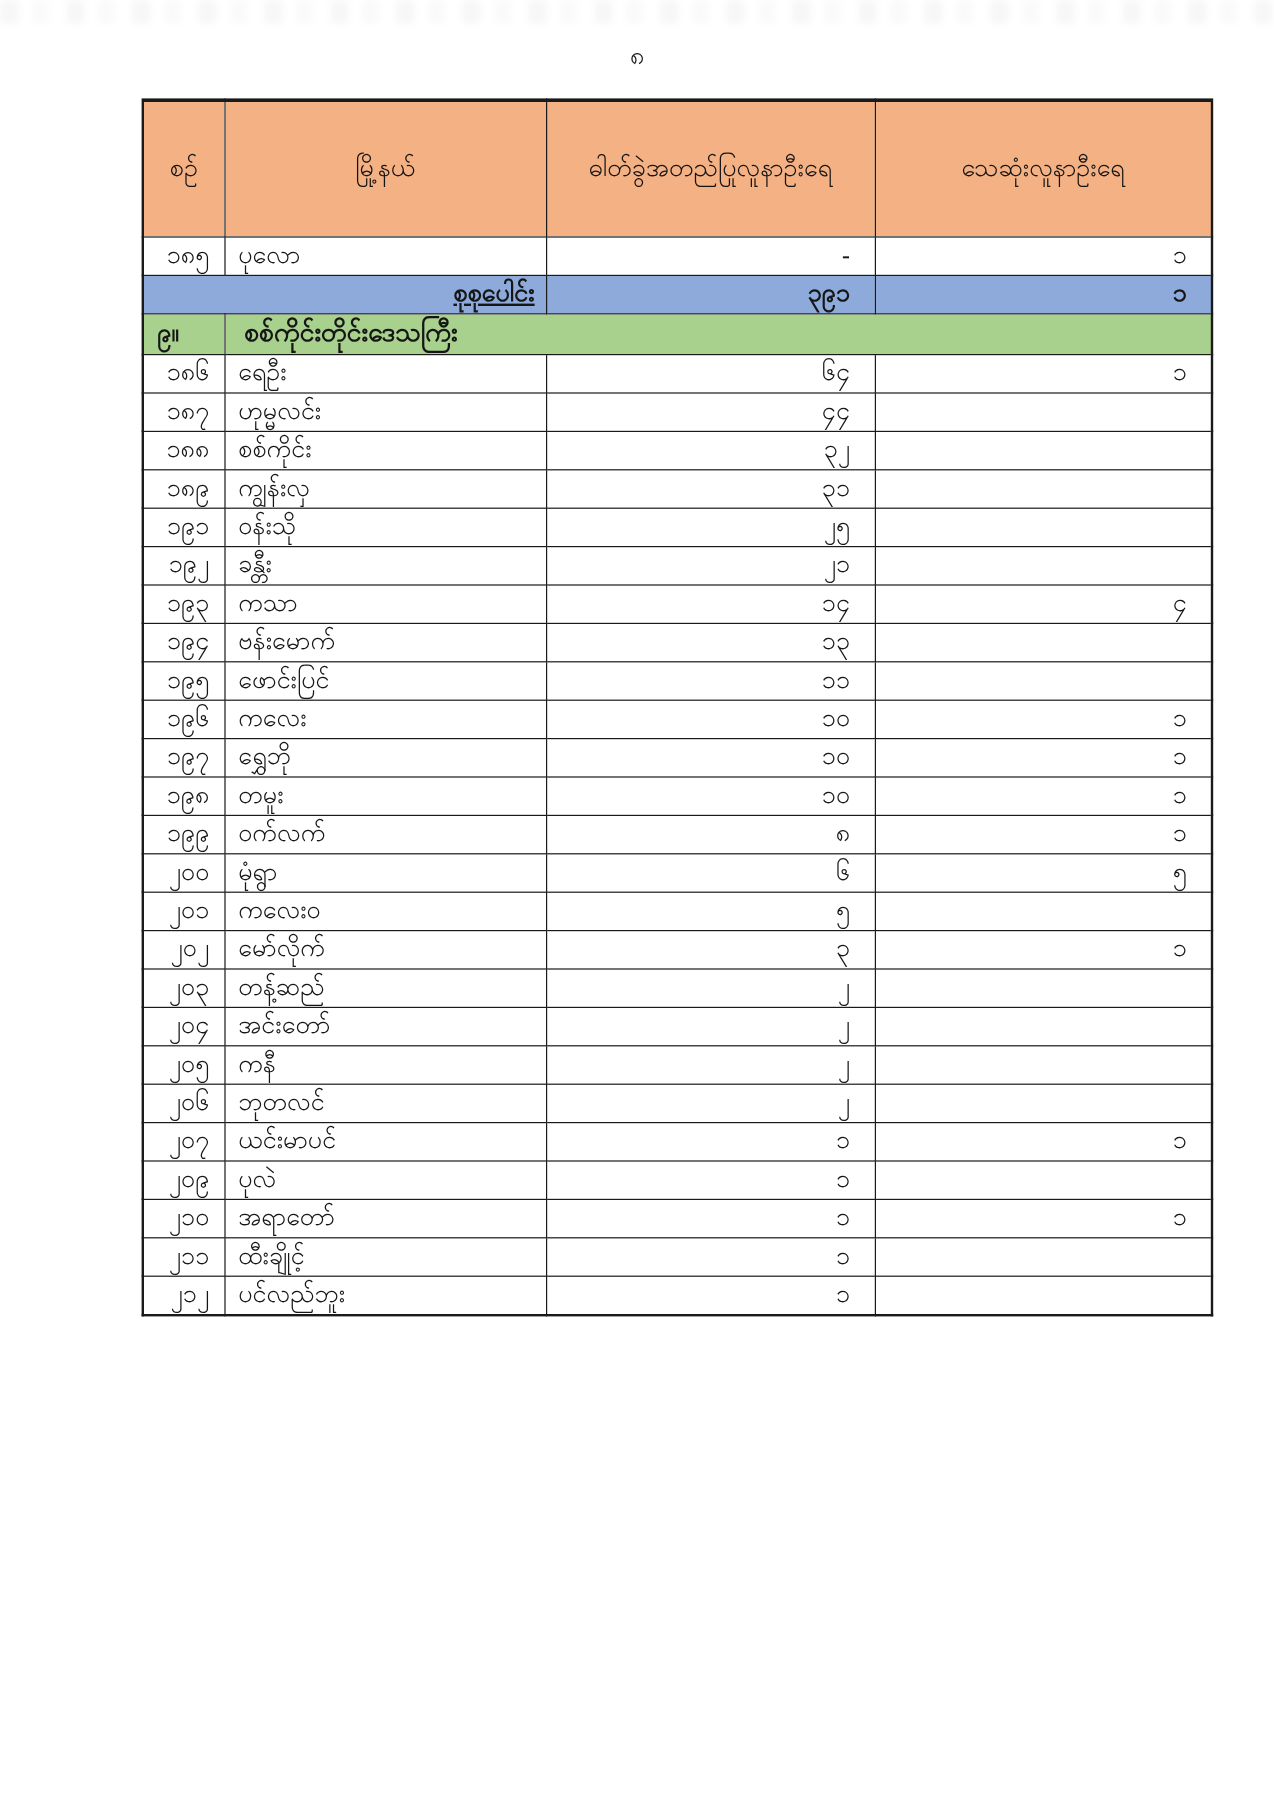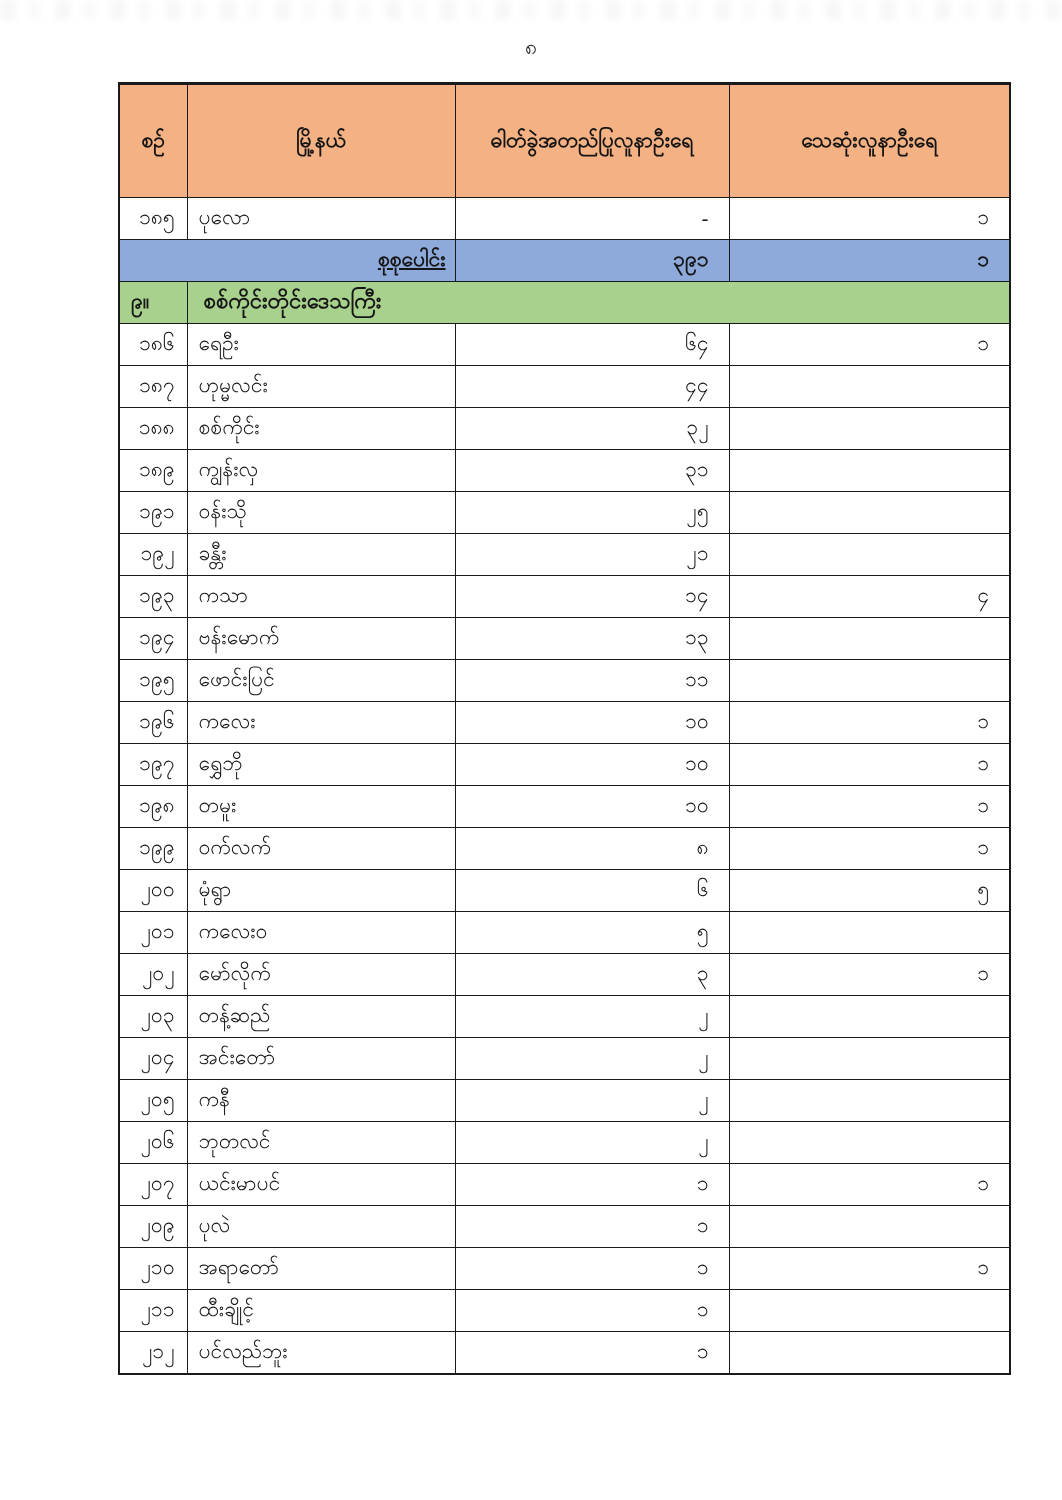--- a/index.html
+++ b/index.html
@@ -31,22 +31,22 @@
   }
   col.c1{width:68px;}
   col.c2{width:268px;}
   col.c3{width:274px;}
   col.c4{width:281px;}
   th,td{
     border:1.5px solid var(--border);
     vertical-align:middle;overflow:hidden;
   }
   thead tr{height:114px;background:var(--header-bg);}
-  th{font-size:21px;font-weight:700;text-align:center;padding:2px 6px;color:#141414;}
-  tbody tr{height:42px;background:#ffffff;}
+  th{font-size:21px;font-weight:400;text-align:center;padding:2px 6px;color:#141414;}
+  tbody tr{height:32px;background:#ffffff;}
   td{font-size:21px;padding:0;}
   .c-no{text-align:right;padding-right:12px;}
   .c-town{text-align:left;padding-left:11px;}
   .c-num{text-align:right;padding-right:20px;}
   .row-total{background:var(--total-bg);}
   .row-total td{font-weight:700;}
   .c-total-label{text-align:right;padding-right:9px;text-decoration:underline;}
   .row-section{background:var(--section-bg);}
   .row-section td{font-weight:700;}
   .c-sec-no{text-align:left;padding-left:11px;}

